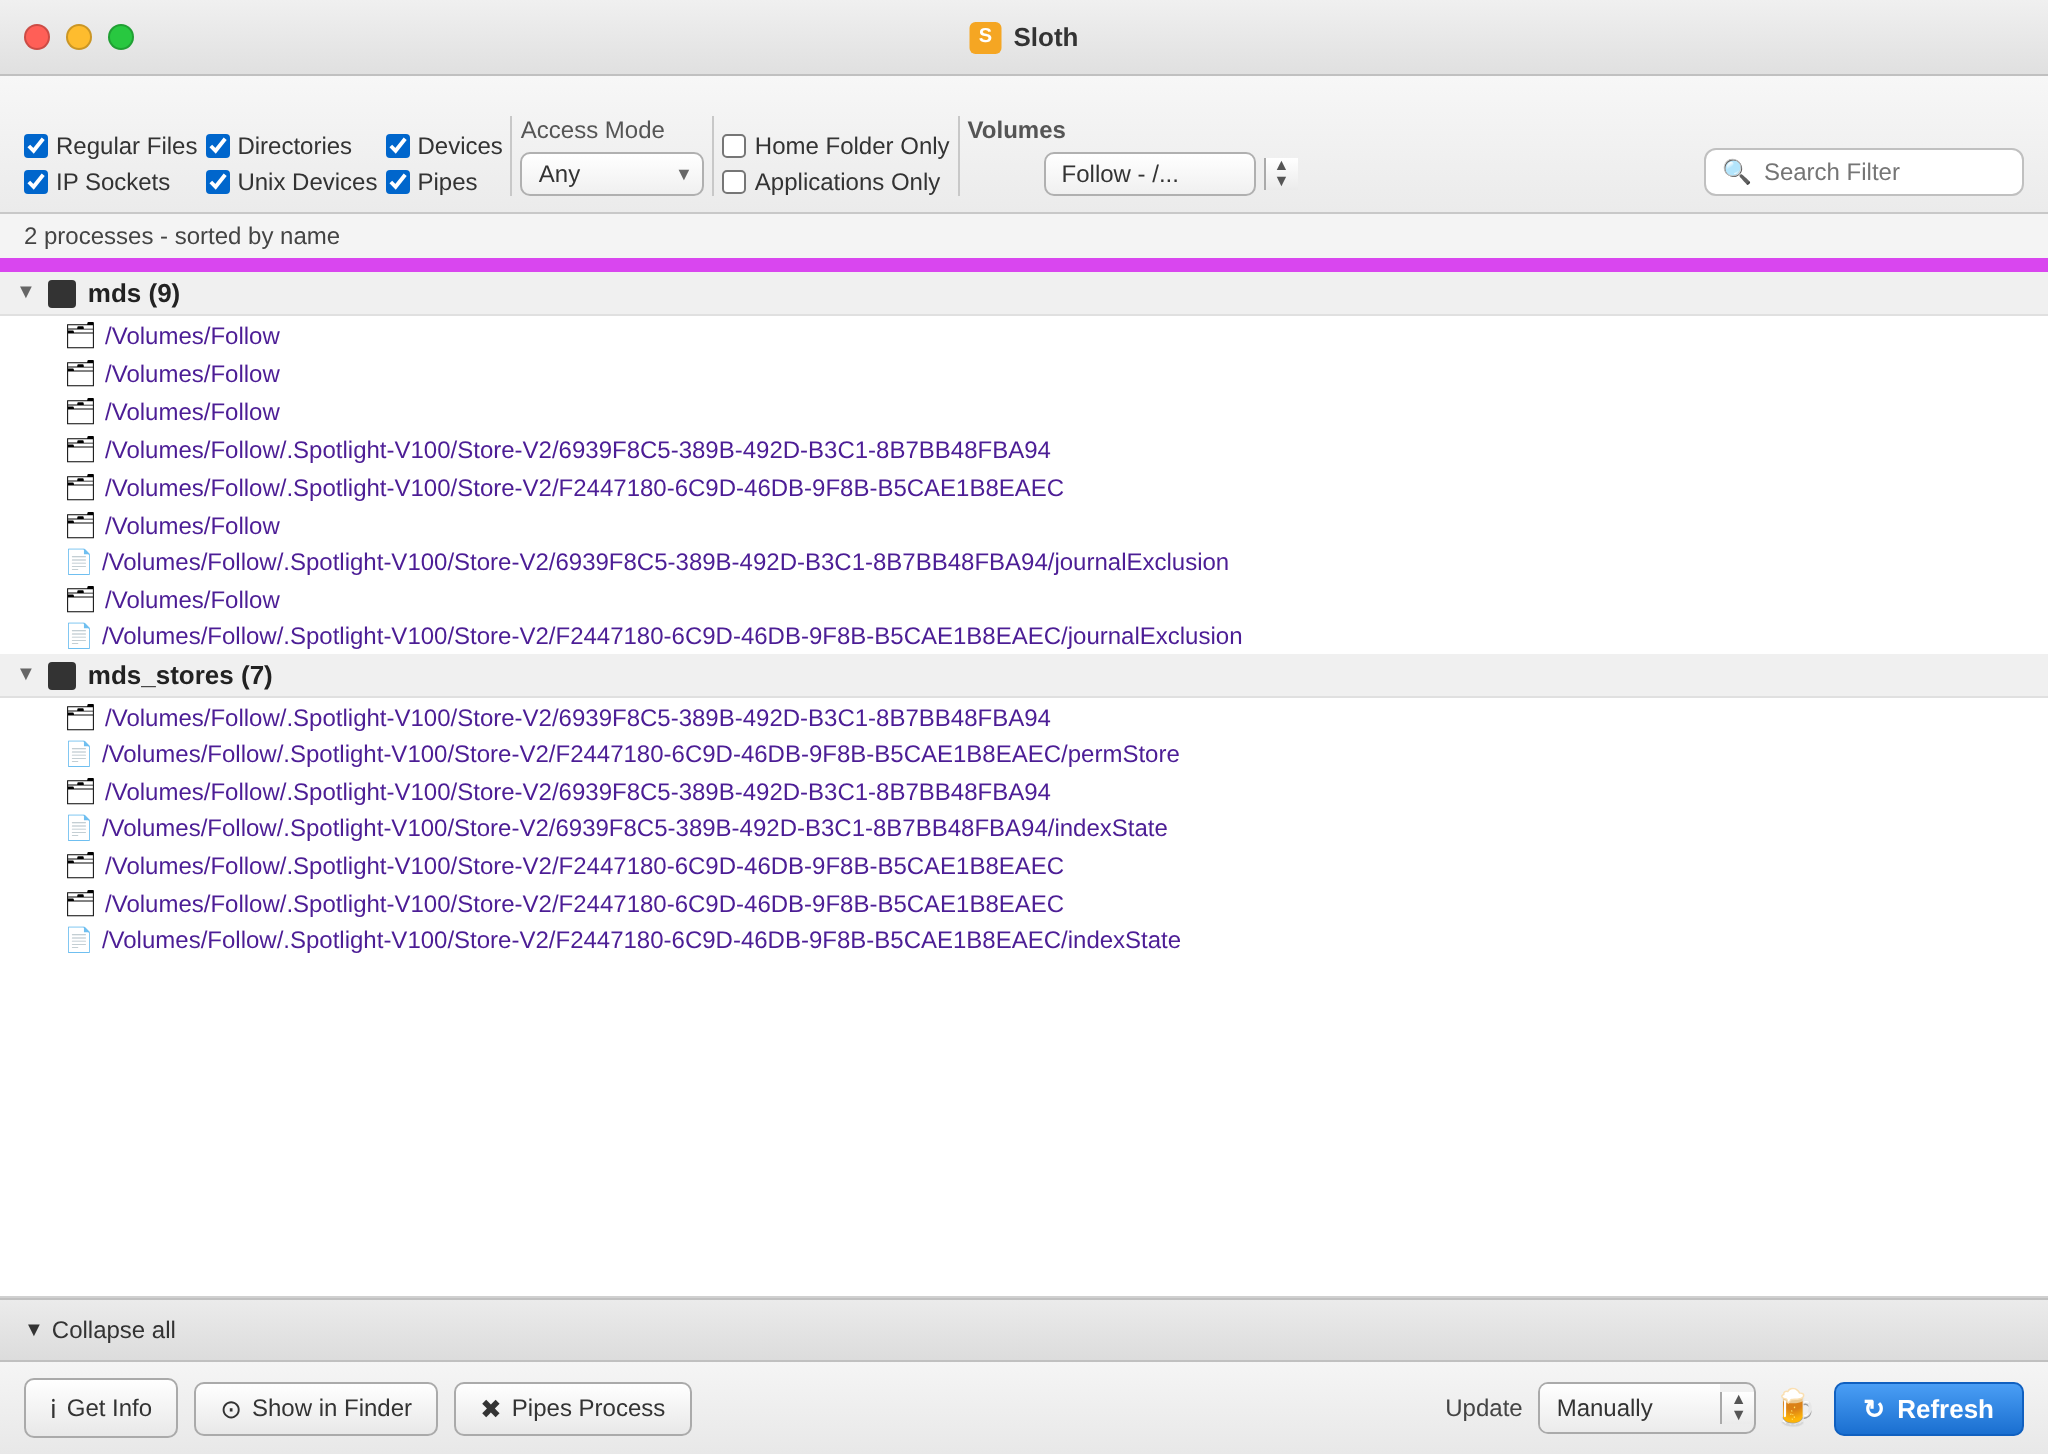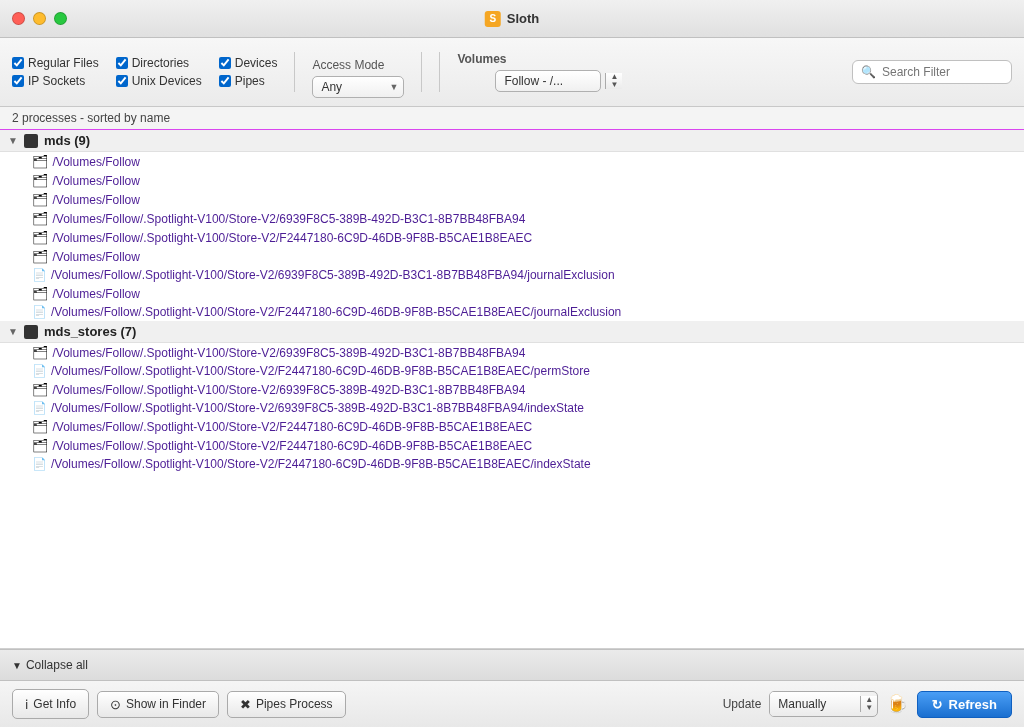--- a/index.html
+++ b/index.html
@@ -62,22 +62,22 @@
       color: white;
       font-weight: bold;
     }
 
     
     .toolbar {
       background: linear-gradient(to bottom, #f7f7f7, #ebebeb);
       border-bottom: 1px solid #c8c8c8;
       padding: 8px 12px;
       display: flex;
-      align-items: center;
-      gap: 17px;
+      align-items: flex-end;
+      gap: 4px;
       flex-wrap: nowrap;
     }
     .toolbar-section {
       display: flex;
       flex-direction: column;
       gap: 4px;
     }
     .checkbox-row {
       display: flex;
       align-items: center;
@@ -191,21 +191,21 @@
       outline: none;
       font-size: 12px;
       color: #aaa;
       background: transparent;
       width: 120px;
     }
 
     
     .status-bar {
       background: #f4f4f4;
-      border-bottom: 1px solid #d946ef;
+      border-bottom: 7px solid #d946ef;
       padding: 4px 12px;
       font-size: 12px;
       color: #444;
     }
 
     
     .main-content {
       flex: 1;
       overflow-y: auto;
       background: white;
@@ -419,20 +419,30 @@
         <option>Read</option>
         <option>Write</option>
         <option>Read/Write</option>
       </select>
       <span class="select-arrow">▼</span>
     </div>
   </div>
 
   <div class="divider-v"></div>
 
+  <div class="filter-section">
+    <div class="checkbox-row">
+      <input type="checkbox" id="cb-home" style="">
+      <label for="cb-home">Home Folder Only</label>
+    </div>
+    <div class="checkbox-row">
+      <input type="checkbox" id="cb-apps" style="">
+      <label for="cb-apps">Applications Only</label>
+    </div>
+  </div>
 
   <div class="divider-v"></div>
 
   <div class="volumes-section">
     <span class="volumes-label">Volumes</span>
     <div class="volumes-select-wrapper">
       <select class="volumes-select">
         <option>Follow - /...</option>
         <option>/</option>
         <option>/Volumes/Follow</option>

